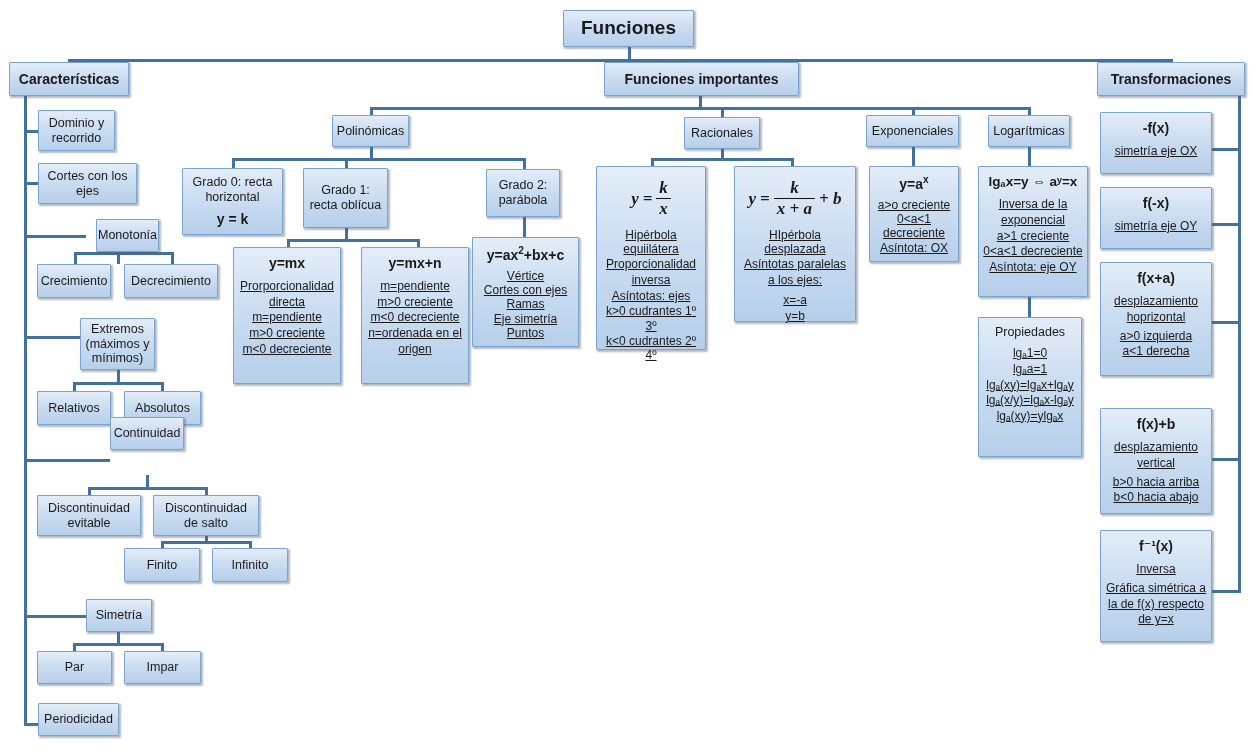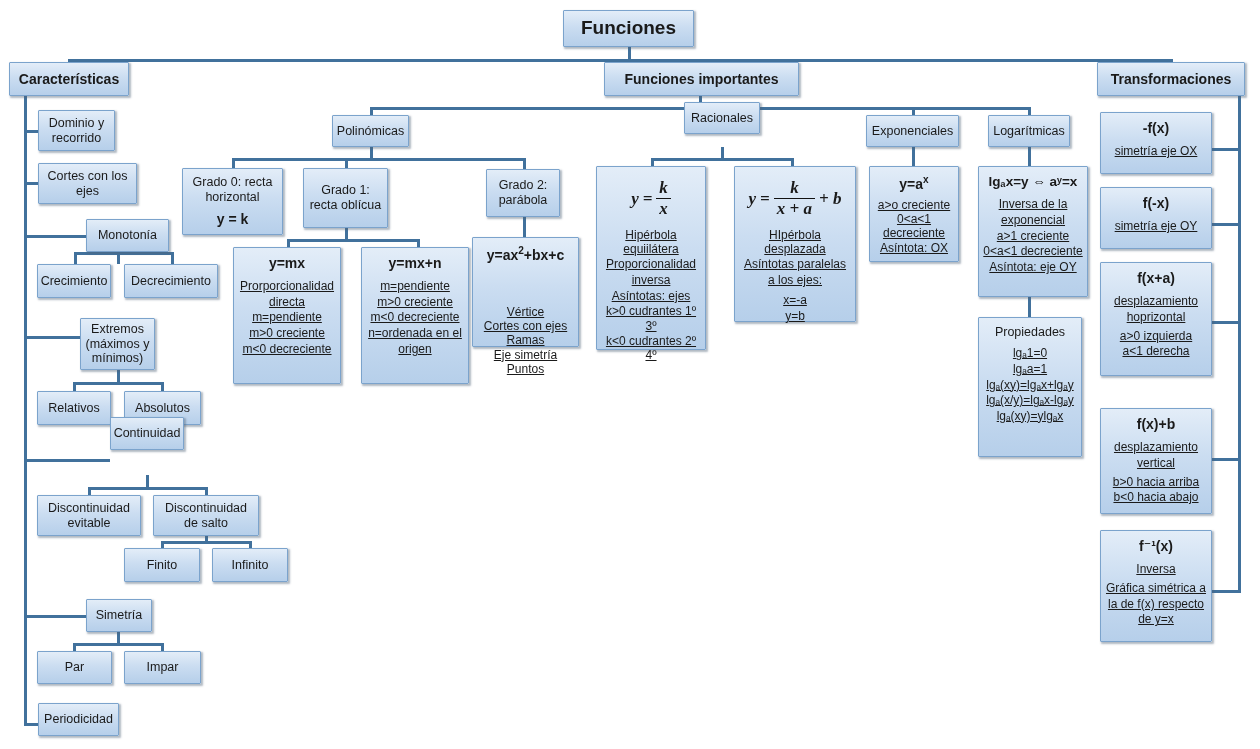--- a/index.html
+++ b/index.html
@@ -147,21 +147,21 @@
   <div class="node" style="left:1097px;top:62px;width:148px;height:34px;">
     <span class="t1">Transformaciones</span>
   </div>
 
   <div class="node" style="left:38px;top:110px;width:77px;height:41px;">
     <span class="t2">Dominio y recorrido</span>
   </div>
   <div class="node" style="left:38px;top:163px;width:99px;height:41px;">
     <span class="t2">Cortes con los ejes</span>
   </div>
-  <div class="node" style="left:86px;top:219px;width:83px;height:33px;">
+  <div class="node" style="left:96px;top:219px;width:63px;height:33px;">
     <span class="t2">Monotonía</span>
   </div>
   <div class="node" style="left:37px;top:264px;width:74px;height:34px;">
     <span class="t2">Crecimiento</span>
   </div>
   <div class="node" style="left:124px;top:264px;width:94px;height:34px;">
     <span class="t2">Decrecimiento</span>
   </div>
   <div class="node" style="left:80px;top:318px;width:75px;height:52px;">
     <span class="t2">Extremos (máximos y mínimos)</span>
@@ -196,21 +196,21 @@
   <div class="node" style="left:124px;top:651px;width:77px;height:33px;">
     <span class="t2">Impar</span>
   </div>
   <div class="node" style="left:38px;top:703px;width:81px;height:33px;">
     <span class="t2">Periodicidad</span>
   </div>
 
   <div class="node" style="left:332px;top:115px;width:77px;height:32px;">
     <span class="t2">Polinómicas</span>
   </div>
-  <div class="node" style="left:684px;top:102px;width:76px;height:32px;">
+  <div class="node" style="left:684px;top:117px;width:76px;height:32px;">
     <span class="t2">Racionales</span>
   </div>
   <div class="node" style="left:866px;top:115px;width:93px;height:32px;">
     <span class="t2">Exponenciales</span>
   </div>
   <div class="node" style="left:988px;top:115px;width:82px;height:32px;">
     <span class="t2">Logarítmicas</span>
   </div>
 
   <div class="node" style="left:182px;top:168px;width:101px;height:67px;">
@@ -242,21 +242,21 @@
     <span class="ttl">y=mx+n</span>
     <span class="lines">
       <span>m=pendiente</span>
       <span>m&gt;0 creciente</span>
       <span>m&lt;0 decreciente</span>
       <span>n=ordenada en el</span>
       <span>origen</span>
     </span>
   </div>
 
-  <div class="node detail" style="left:472px;top:237px;width:107px;height:110px;gap:36px;">
+  <div class="node detail" style="left:472px;top:237px;width:107px;height:110px;">
     <span class="ttl"><span>y=ax</span><sup>2</sup><span>+bx+c</span></span>
     <span class="lines tight">
       <span>Vértice</span>
       <span>Cortes con ejes</span>
       <span>Ramas</span>
       <span>Eje simetría</span>
       <span>Puntos</span>
     </span>
   </div>
 

